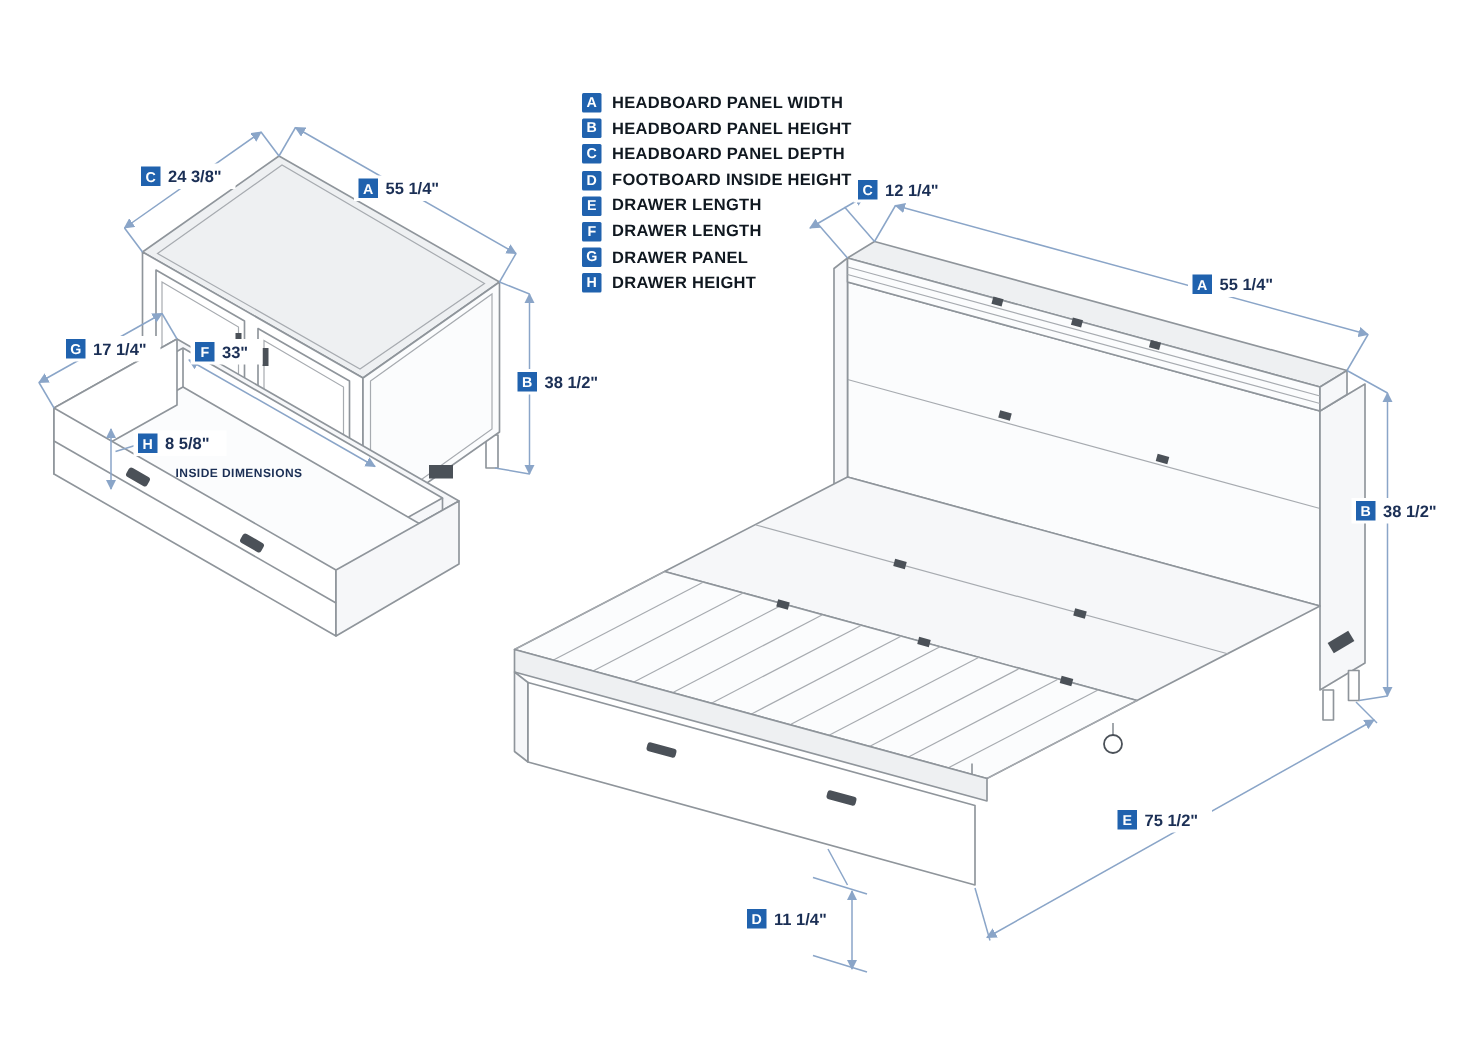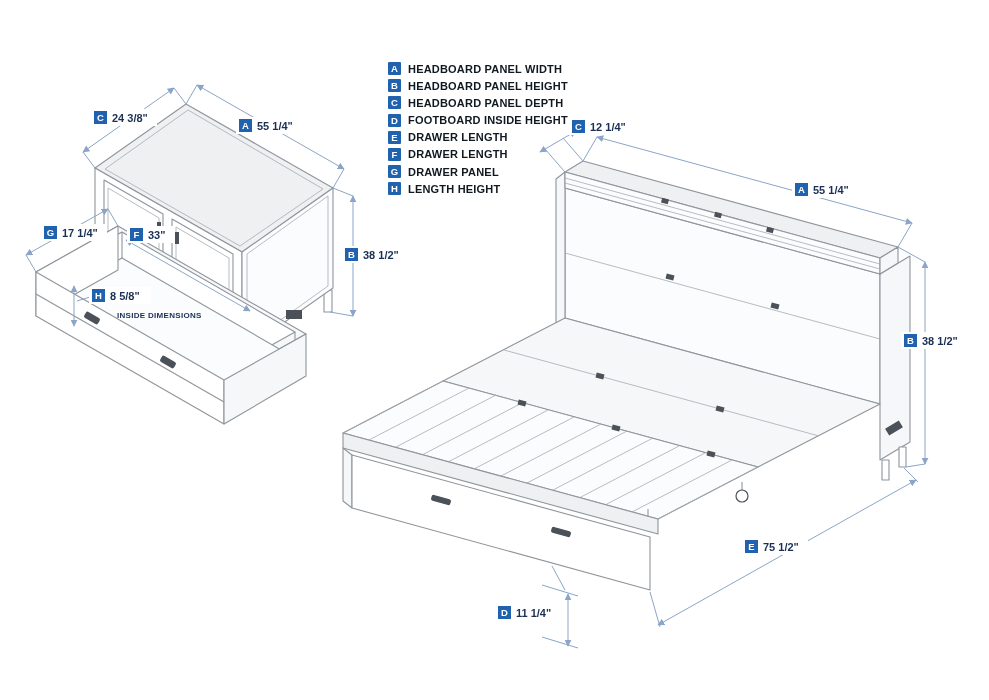--- a/index.html
+++ b/index.html
@@ -343,17 +343,17 @@
     <div class="legend-row">
       <span class="legend-badge">F</span>
       <span class="legend-label">DRAWER LENGTH</span>
     </div>
     <div class="legend-row">
       <span class="legend-badge">G</span>
       <span class="legend-label">DRAWER PANEL</span>
     </div>
     <div class="legend-row">
       <span class="legend-badge">H</span>
-      <span class="legend-label">LENGTH HEIGHT</span>
+      <span class="legend-label">DRAWER HEIGHT</span>
     </div>
   </div>
 
 </div>
 
 </body></html>

